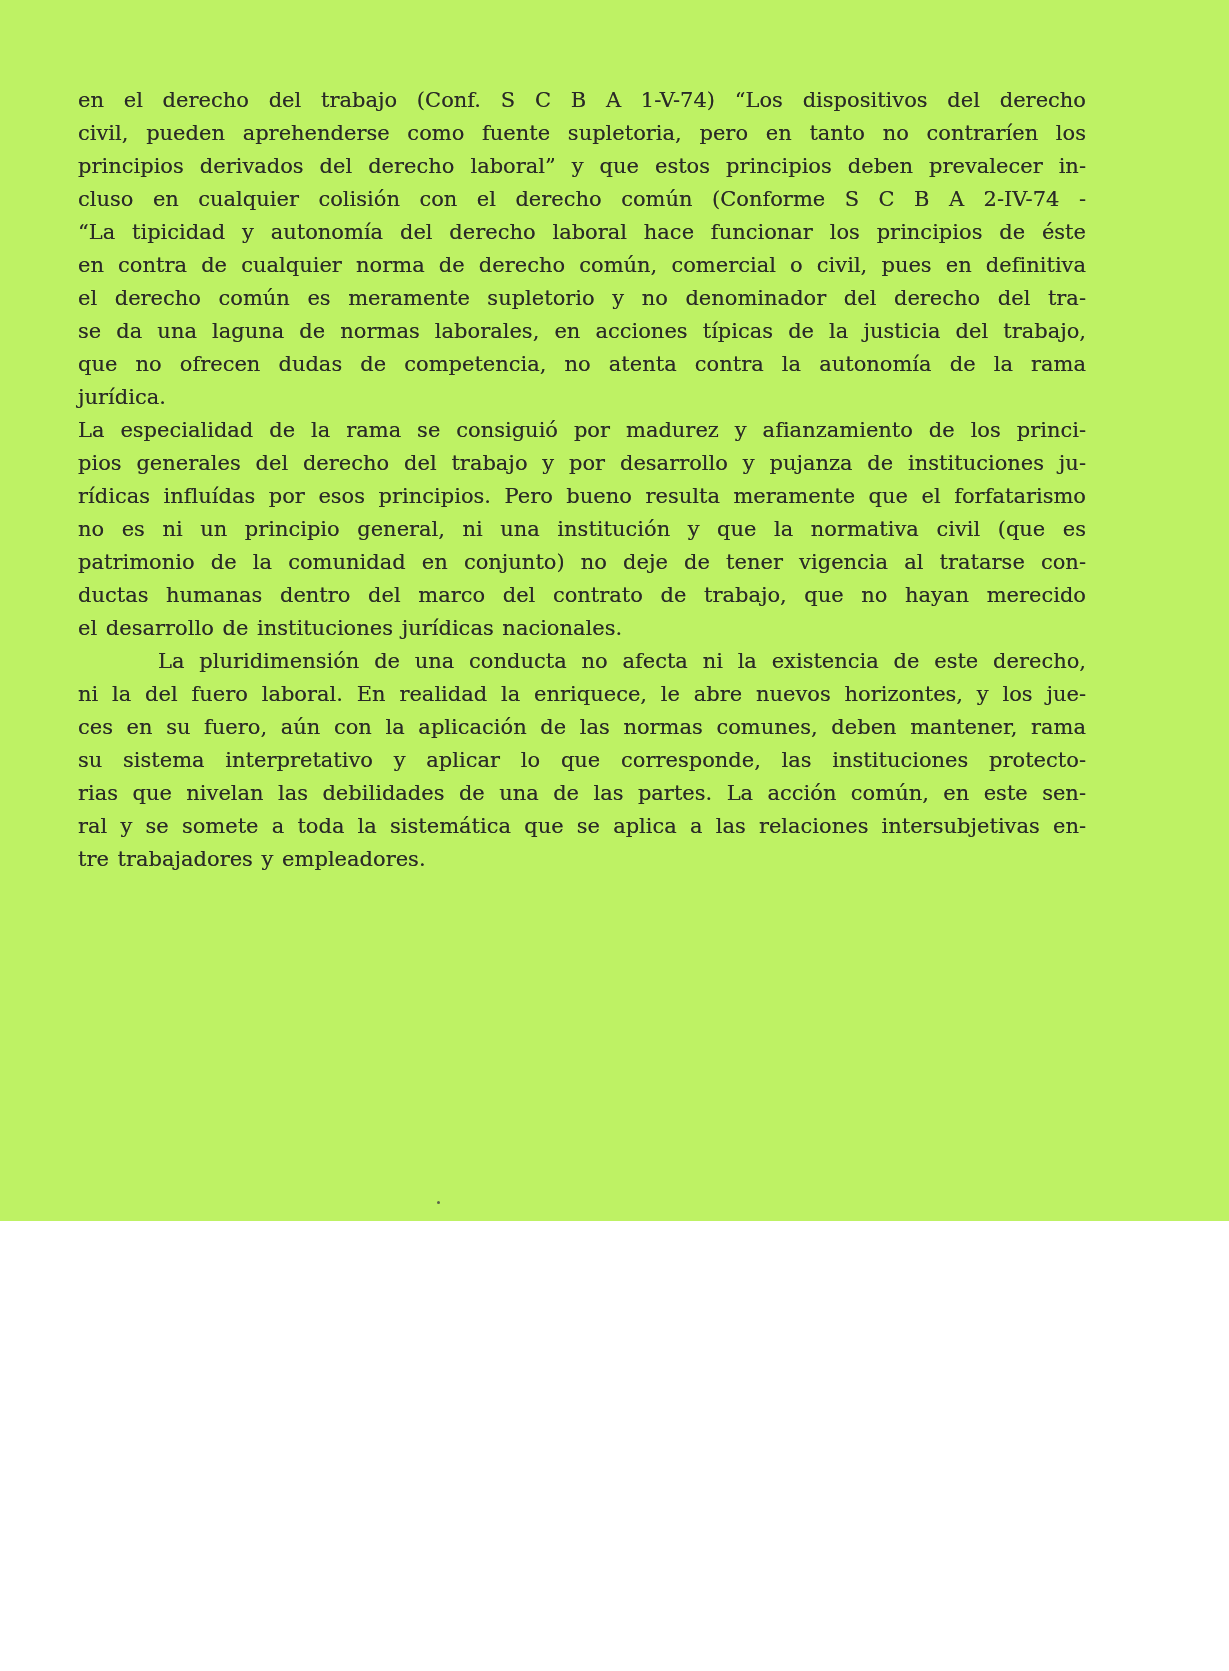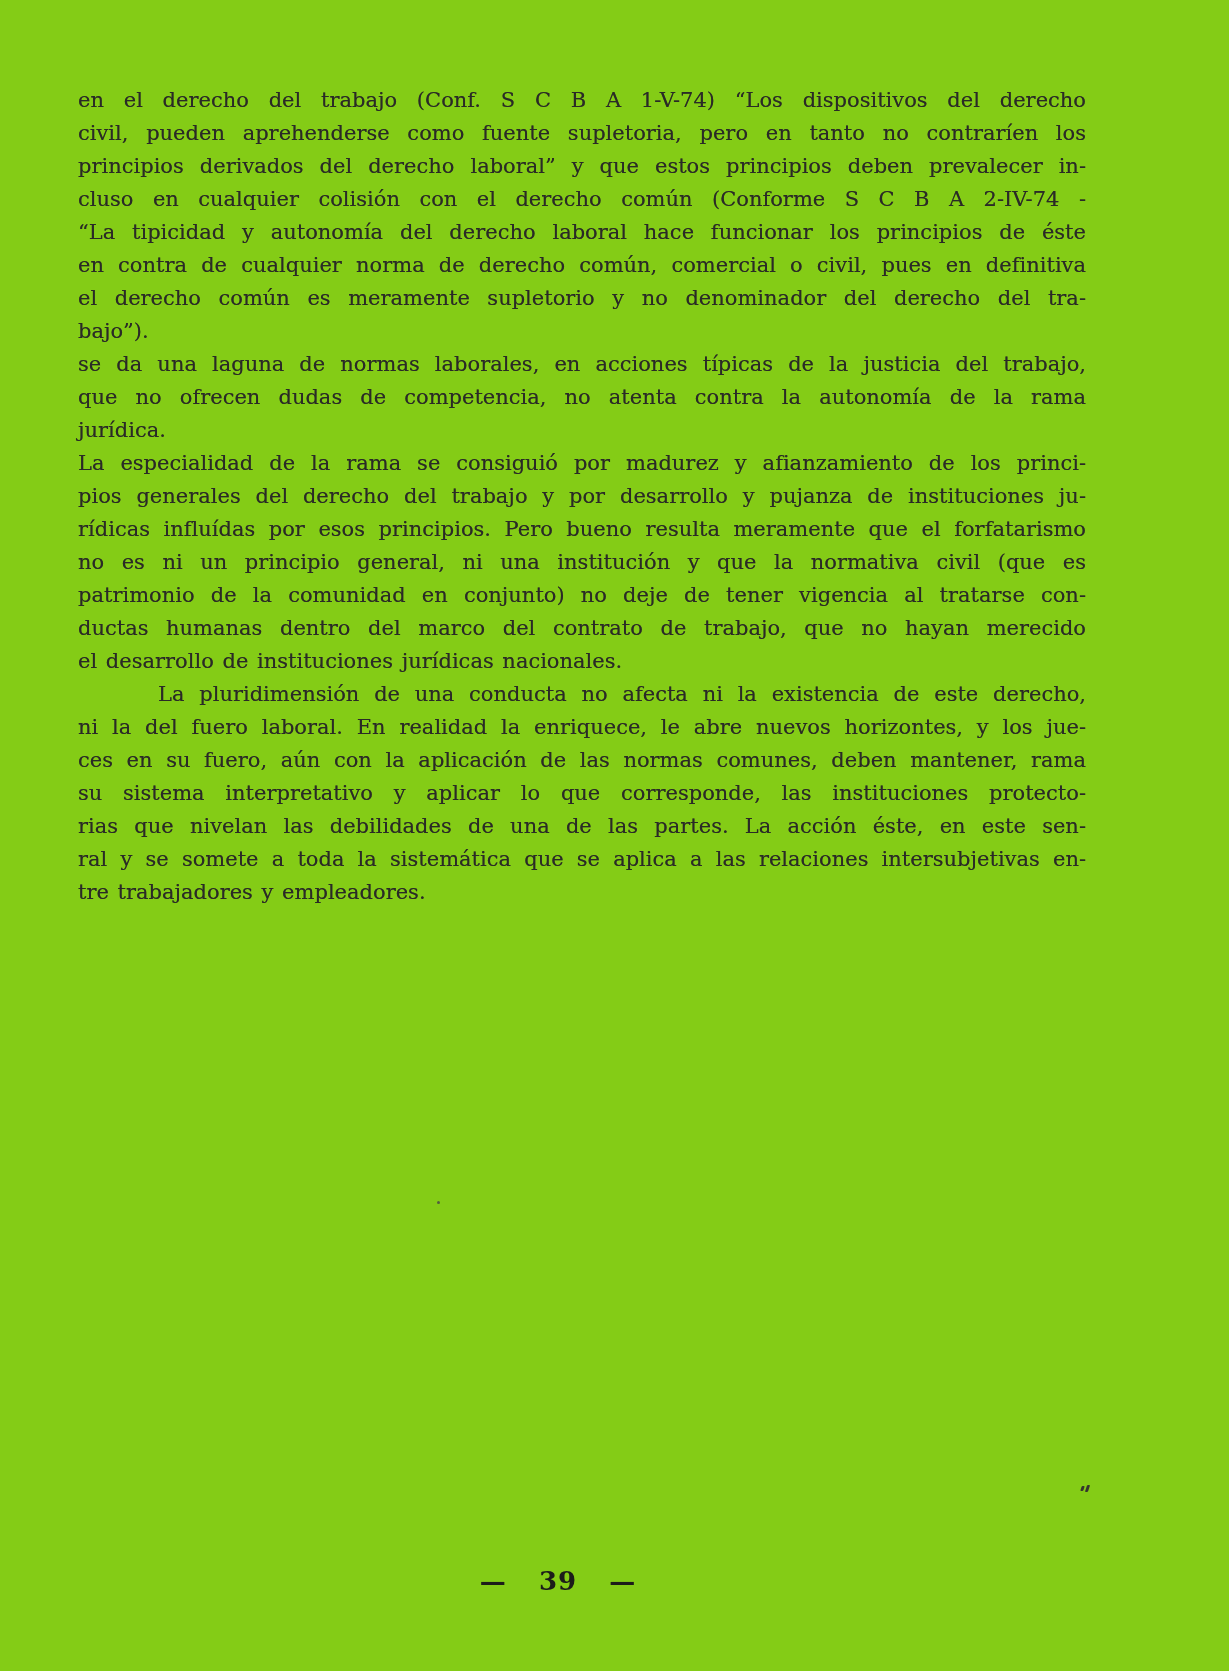--- a/index.html
+++ b/index.html
@@ -4,22 +4,22 @@
 <title>Scanned document page — 39</title>
 <style>
   html, body {
     margin: 0;
     padding: 0;
     background: #ffffff;
   }
   .page {
     position: relative;
     width: 1229px;
-    height: 1671px;
-    background: #84cc16;
+    height: 1221px;
+    background: #bef264;
     overflow: hidden;
     font-family: "DejaVu Serif", "Liberation Serif", serif;
   }
   .text-block {
     position: absolute;
     left: 78px;
     top: 84px;
     width: 1008px;
     font-size: 21px;
     line-height: 33px;
@@ -90,42 +90,41 @@
 
   <div class="text-block" id="textBlock">
       <div class="paragraph">
         <div class="line">en el derecho del trabajo (Conf. S C B A 1-V-74) “Los dispositivos del derecho</div>
         <div class="line">civil, pueden aprehenderse como fuente supletoria, pero en tanto no contraríen los</div>
         <div class="line">principios derivados del derecho laboral” y que estos principios deben prevalecer in-</div>
         <div class="line">cluso en cualquier colisión con el derecho común (Conforme S C B A 2-IV-74 -</div>
         <div class="line">“La tipicidad y autonomía del derecho laboral hace funcionar los principios de éste</div>
         <div class="line">en contra de cualquier norma de derecho común, comercial o civil, pues en definitiva</div>
         <div class="line">el derecho común es meramente supletorio y no denominador del derecho del tra-</div>
-        <div class="line last">bajo”).</div>
       </div>
       <div class="paragraph">
         <div class="line">se da una laguna de normas laborales, en acciones típicas de la justicia del trabajo,</div>
         <div class="line">que no ofrecen dudas de competencia, no atenta contra la autonomía de la rama</div>
         <div class="line last">jurídica.</div>
       </div>
       <div class="paragraph">
         <div class="line">La especialidad de la rama se consiguió por madurez y afianzamiento de los princi-</div>
         <div class="line">pios generales del derecho del trabajo y por desarrollo y pujanza de instituciones ju-</div>
         <div class="line">rídicas influídas por esos principios. Pero bueno resulta meramente que el forfatarismo</div>
         <div class="line">no es ni un principio general, ni una institución y que la normativa civil (que es</div>
         <div class="line">patrimonio de la comunidad en conjunto) no deje de tener vigencia al tratarse con-</div>
         <div class="line">ductas humanas dentro del marco del contrato de trabajo, que no hayan merecido</div>
         <div class="line last">el desarrollo de instituciones jurídicas nacionales.</div>
       </div>
       <div class="paragraph">
         <div class="line indent">La pluridimensión de una conducta no afecta ni la existencia de este derecho,</div>
         <div class="line">ni la del fuero laboral. En realidad la enriquece, le abre nuevos horizontes, y los jue-</div>
         <div class="line">ces en su fuero, aún con la aplicación de las normas comunes, deben mantener, rama</div>
         <div class="line">su sistema interpretativo y aplicar lo que corresponde, las instituciones protecto-</div>
-        <div class="line">rias que nivelan las debilidades de una de las partes. La acción éste, en este sen-</div>
+        <div class="line">rias que nivelan las debilidades de una de las partes. La acción común, en este sen-</div>
         <div class="line">ral y se somete a toda la sistemática que se aplica a las relaciones intersubjetivas en-</div>
         <div class="line last">tre trabajadores y empleadores.</div>
       </div>
     </div>
 
   <div class="speck speck-1"></div>
   <div class="speck speck-2"></div>
 
   <div class="page-number">— 39 —</div>
 

